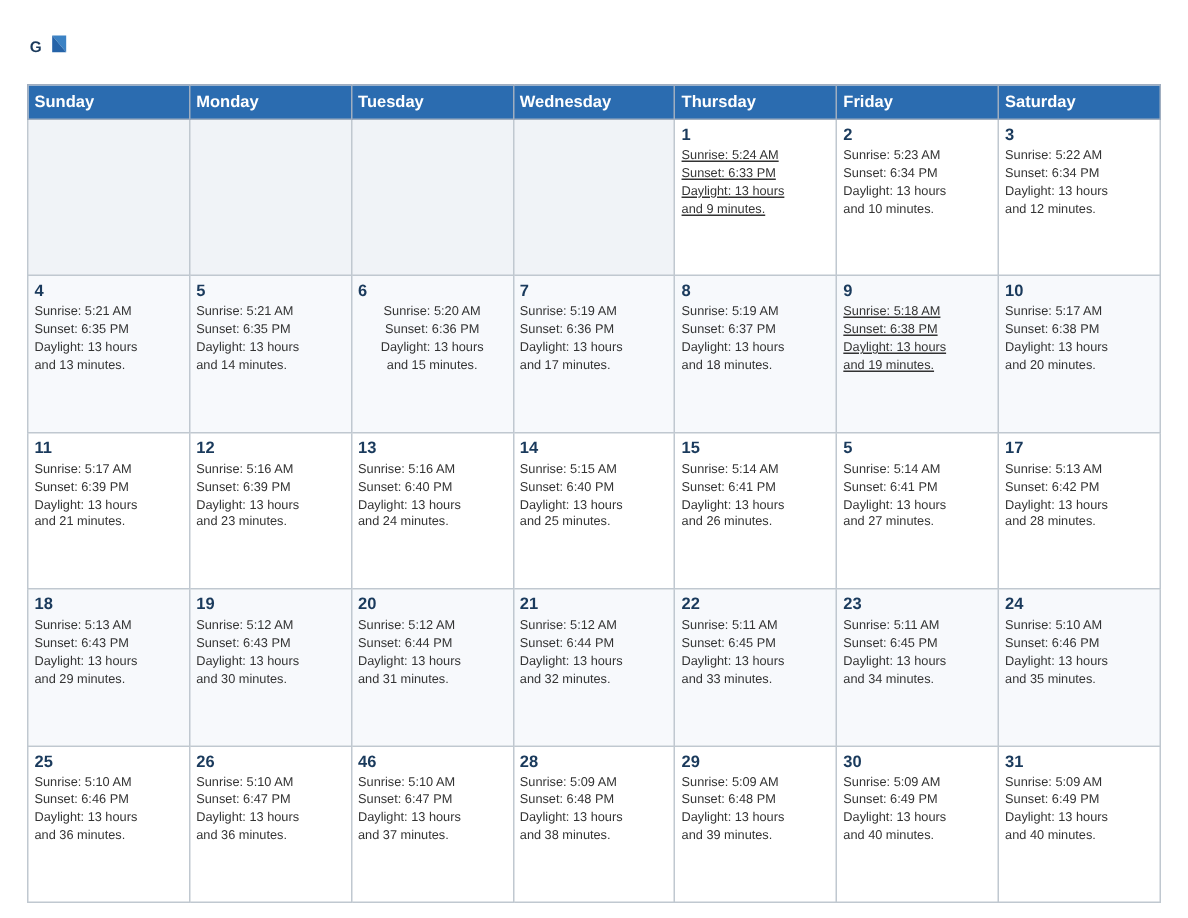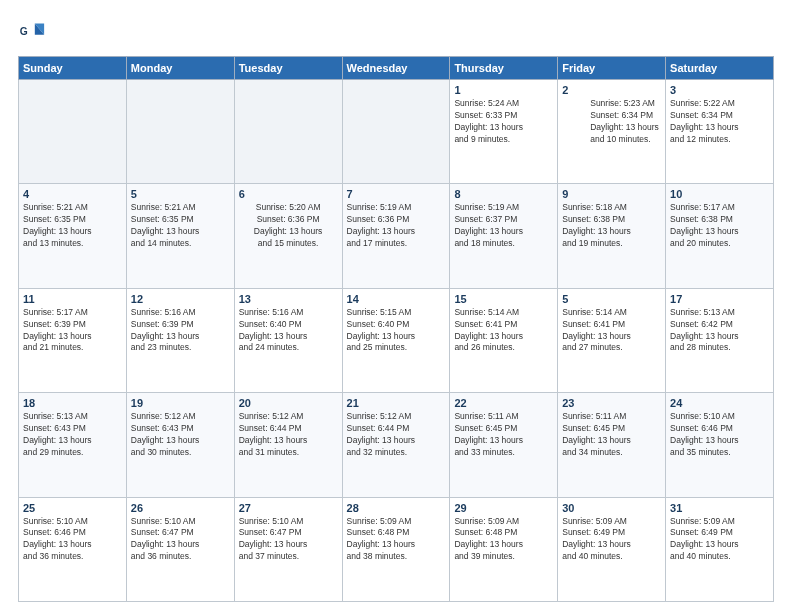--- a/index.html
+++ b/index.html
@@ -129,28 +129,28 @@
         </tr>
     </thead>
     <tbody id="calendar-body">
     <tr>
           <td class="empty-cell"></td>
           <td class="empty-cell"></td>
           <td class="empty-cell"></td>
           <td class="empty-cell"></td>
           <td>
             <span class="day-num">1</span>
-            <div class="day-info" style="white-space: pre-line;">Sunrise: 5:24 AM
+            <div class="day-info" style="white-space: pre-line; text-decoration: underline;">Sunrise: 5:24 AM
 Sunset: 6:33 PM
 Daylight: 13 hours
 and 9 minutes.</div>
           </td>
           <td>
             <span class="day-num">2</span>
-            <div class="day-info" style="white-space: pre-line; margin-left: 28px;">Sunrise: 5:23 AM
+            <div class="day-info" style="white-space: pre-line;">Sunrise: 5:23 AM
 Sunset: 6:34 PM
 Daylight: 13 hours
 and 10 minutes.</div>
           </td>
           <td>
             <span class="day-num">3</span>
             <div class="day-info" style="white-space: pre-line;">Sunrise: 5:22 AM
 Sunset: 6:34 PM
 Daylight: 13 hours
 and 12 minutes.</div>
@@ -187,21 +187,21 @@
           </td>
           <td>
             <span class="day-num">8</span>
             <div class="day-info" style="white-space: pre-line;">Sunrise: 5:19 AM
 Sunset: 6:37 PM
 Daylight: 13 hours
 and 18 minutes.</div>
           </td>
           <td>
             <span class="day-num">9</span>
-            <div class="day-info" style="white-space: pre-line;">Sunrise: 5:18 AM
+            <div class="day-info" style="white-space: pre-line; text-decoration: underline;">Sunrise: 5:18 AM
 Sunset: 6:38 PM
 Daylight: 13 hours
 and 19 minutes.</div>
           </td>
           <td>
             <span class="day-num">10</span>
             <div class="day-info" style="white-space: pre-line;">Sunrise: 5:17 AM
 Sunset: 6:38 PM
 Daylight: 13 hours
 and 20 minutes.</div>
@@ -318,21 +318,21 @@
 and 36 minutes.</div>
           </td>
           <td>
             <span class="day-num">26</span>
             <div class="day-info" style="white-space: pre-line;">Sunrise: 5:10 AM
 Sunset: 6:47 PM
 Daylight: 13 hours
 and 36 minutes.</div>
           </td>
           <td>
-            <span class="day-num">27</span>
+            <span class="day-num">46</span>
             <div class="day-info" style="white-space: pre-line;">Sunrise: 5:10 AM
 Sunset: 6:47 PM
 Daylight: 13 hours
 and 37 minutes.</div>
           </td>
           <td>
             <span class="day-num">28</span>
             <div class="day-info" style="white-space: pre-line;">Sunrise: 5:09 AM
 Sunset: 6:48 PM
 Daylight: 13 hours

